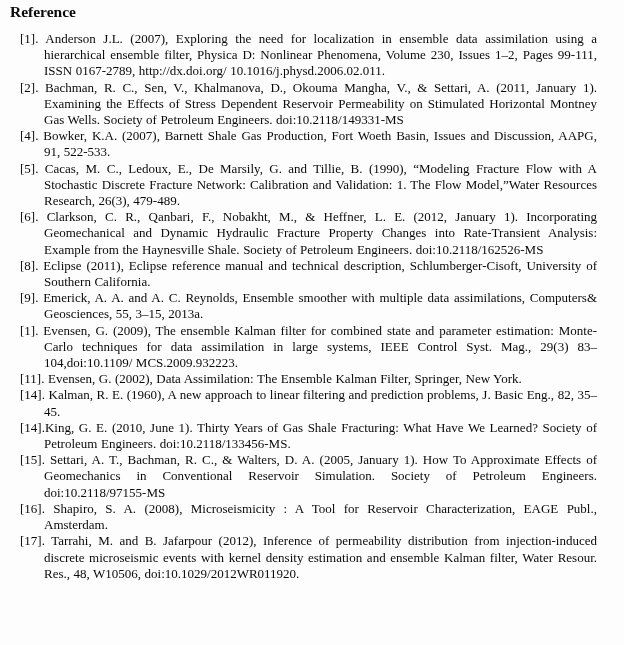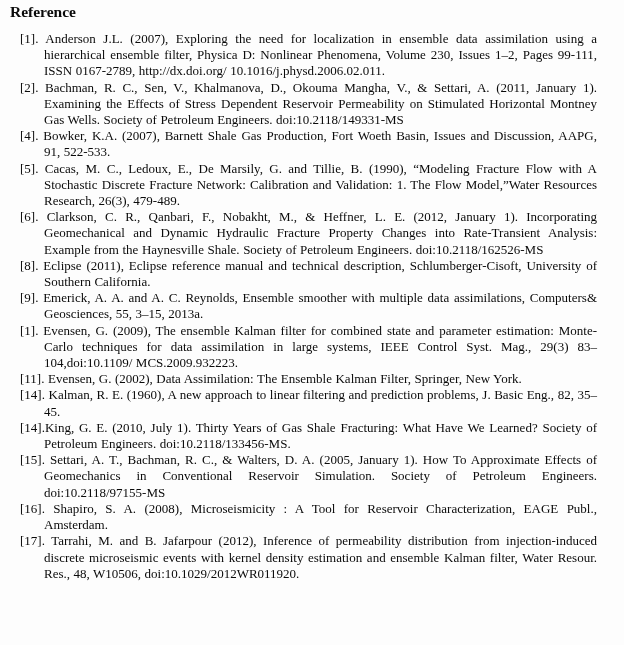--- a/index.html
+++ b/index.html
@@ -49,18 +49,18 @@
       <p class="ref"><span class="ref-label">[1].</span><span> Anderson J.L. (2007), Exploring the need for localization in ensemble data assimilation using a hierarchical ensemble filter, Physica D: Nonlinear Phenomena, Volume 230, Issues 1–2, Pages 99-111, ISSN 0167-2789, http://dx.doi.org/ 10.1016/j.physd.2006.02.011.</span></p>
       <p class="ref"><span class="ref-label">[2].</span><span> Bachman, R. C., Sen, V., Khalmanova, D., Okouma Mangha, V., &amp; Settari, A. (2011, January 1). Examining the Effects of Stress Dependent Reservoir Permeability on Stimulated Horizontal Montney Gas Wells. Society of Petroleum Engineers. doi:10.2118/149331-MS</span></p>
       <p class="ref"><span class="ref-label">[4].</span><span> Bowker, K.A. (2007), Barnett Shale Gas Production, Fort Woeth Basin, Issues and Discussion, AAPG, 91, 522-533.</span></p>
       <p class="ref"><span class="ref-label">[5].</span><span> Cacas, M. C., Ledoux, E., De Marsily, G. and Tillie, B. (1990), “Modeling Fracture Flow with A Stochastic Discrete Fracture Network: Calibration and Validation: 1. The Flow Model,”Water Resources Research, 26(3), 479-489.</span></p>
       <p class="ref"><span class="ref-label">[6].</span><span> Clarkson, C. R., Qanbari, F., Nobakht, M., &amp; Heffner, L. E. (2012, January 1). Incorporating Geomechanical and Dynamic Hydraulic Fracture Property Changes into Rate-Transient Analysis: Example from the Haynesville Shale. Society of Petroleum Engineers. doi:10.2118/162526-MS</span></p>
       <p class="ref"><span class="ref-label">[8].</span><span> Eclipse (2011), Eclipse reference manual and technical description, Schlumberger-Cisoft, University of Southern California.</span></p>
       <p class="ref"><span class="ref-label">[9].</span><span> Emerick, A. A. and A. C. Reynolds, Ensemble smoother with multiple data assimilations, Computers&amp; Geosciences, 55, 3–15, 2013a.</span></p>
       <p class="ref"><span class="ref-label">[1].</span><span> Evensen, G. (2009), The ensemble Kalman filter for combined state and parameter estimation: Monte-Carlo techniques for data assimilation in large systems, IEEE Control Syst. Mag., 29(3) 83–104,doi:10.1109/ MCS.2009.932223.</span></p>
       <p class="ref"><span class="ref-label">[11].</span><span> Evensen, G. (2002), Data Assimilation: The Ensemble Kalman Filter, Springer, New York.</span></p>
       <p class="ref"><span class="ref-label">[14].</span><span> Kalman, R. E. (1960), A new approach to linear filtering and prediction problems, J. Basic Eng., 82, 35–45.</span></p>
-      <p class="ref"><span class="ref-label">[14].</span><span>King, G. E. (2010, July 1). Thirty Years of Gas Shale Fracturing: What Have We Learned? Society of Petroleum Engineers. doi:10.2118/133456-MS.</span></p>
+      <p class="ref"><span class="ref-label">[14].</span><span>King, G. E. (2010, June 1). Thirty Years of Gas Shale Fracturing: What Have We Learned? Society of Petroleum Engineers. doi:10.2118/133456-MS.</span></p>
       <p class="ref"><span class="ref-label">[15].</span><span> Settari, A. T., Bachman, R. C., &amp; Walters, D. A. (2005, January 1). How To Approximate Effects of Geomechanics in Conventional Reservoir Simulation. Society of Petroleum Engineers. doi:10.2118/97155-MS</span></p>
       <p class="ref"><span class="ref-label">[16].</span><span> Shapiro, S. A. (2008), Microseismicity : A Tool for Reservoir Characterization, EAGE Publ., Amsterdam.</span></p>
       <p class="ref"><span class="ref-label">[17].</span><span> Tarrahi, M. and B. Jafarpour (2012), Inference of permeability distribution from injection-induced discrete microseismic events with kernel density estimation and ensemble Kalman filter, Water Resour. Res., 48, W10506, doi:10.1029/2012WR011920.</span></p>
     </div>
 </div>
 
 </body></html>

